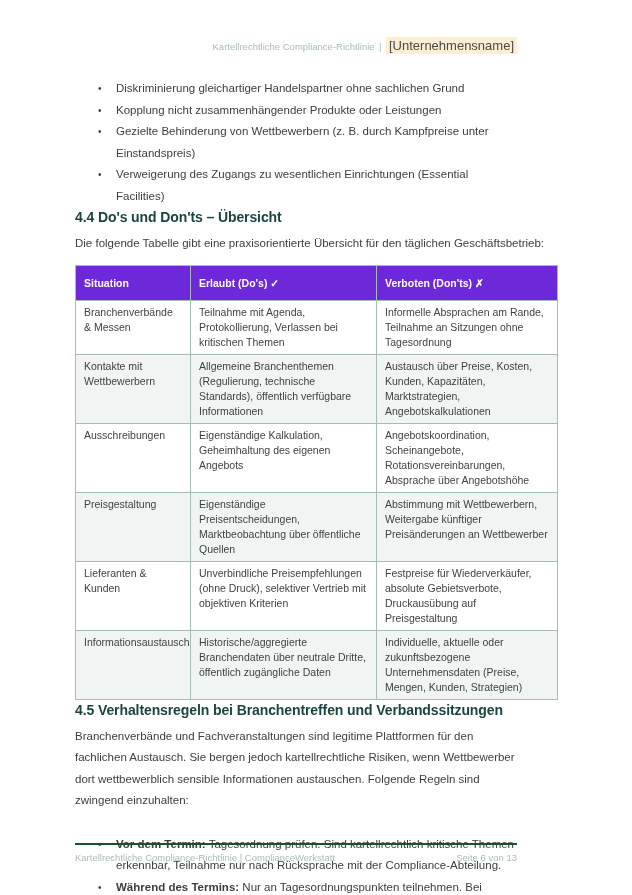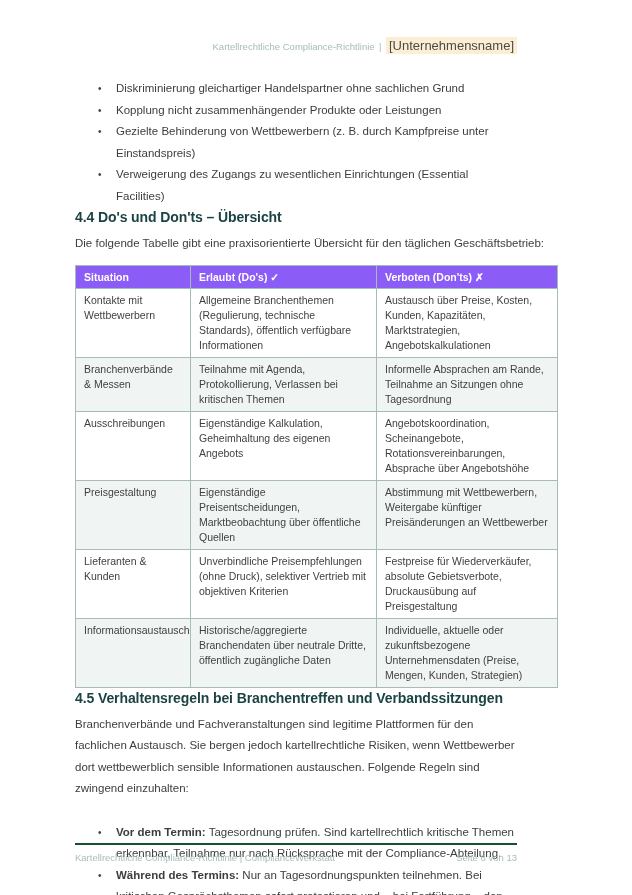--- a/index.html
+++ b/index.html
@@ -73,25 +73,25 @@
     width:482px;
     border-collapse:collapse;
     table-layout:fixed;
   }
   table.dosdonts th, table.dosdonts td {
     border:1px solid #a6bbba;
     vertical-align:top;
     text-align:left;
   }
   table.dosdonts th {
-    background:#8b5cf6;
+    background:#6d28d9;
     color:#ffffff;
     font-size:10.5px;
     font-weight:bold;
-    padding:4px 8px;
+    padding:10px 8px;
     line-height:14px;
   }
   table.dosdonts td {
     font-size:10.5px;
     line-height:15px;
     padding:4px 8px;
     color:#3f3f3f;
     background:#ffffff;
   }
   table.dosdonts tbody tr:nth-child(even) td { background:#f0f5f3; }
@@ -142,28 +142,28 @@
         </colgroup>
       <thead>
         <tr>
           <th>Situation</th>
           <th>Erlaubt (Do's) ✓</th>
           <th>Verboten (Don'ts) ✗</th>
         </tr>
       </thead>
       <tbody>
         <tr>
+          <td>Branchenverbände &amp; Messen</td>
+          <td>Teilnahme mit Agenda, Protokollierung, Verlassen bei kritischen Themen</td>
+          <td>Informelle Absprachen am Rande, Teilnahme an Sitzungen ohne Tagesordnung</td>
+        </tr>
+        <tr>
           <td>Kontakte mit Wettbewerbern</td>
           <td>Allgemeine Branchenthemen (Regulierung, technische Standards), öffentlich verfügbare Informationen</td>
           <td>Austausch über Preise, Kosten, Kunden, Kapazitäten, Marktstrategien, Angebotskalkulationen</td>
-        </tr>
-        <tr>
-          <td>Branchenverbände &amp; Messen</td>
-          <td>Teilnahme mit Agenda, Protokollierung, Verlassen bei kritischen Themen</td>
-          <td>Informelle Absprachen am Rande, Teilnahme an Sitzungen ohne Tagesordnung</td>
         </tr>
         <tr>
           <td>Ausschreibungen</td>
           <td>Eigenständige Kalkulation, Geheimhaltung des eigenen Angebots</td>
           <td>Angebotskoordination, Scheinangebote, Rotationsvereinbarungen, Absprache über Angebotshöhe</td>
         </tr>
         <tr>
           <td>Preisgestaltung</td>
           <td>Eigenständige Preisentscheidungen, Marktbeobachtung über öffentliche Quellen</td>
           <td>Abstimmung mit Wettbewerbern, Weitergabe künftiger Preisänderungen an Wettbewerber</td>

